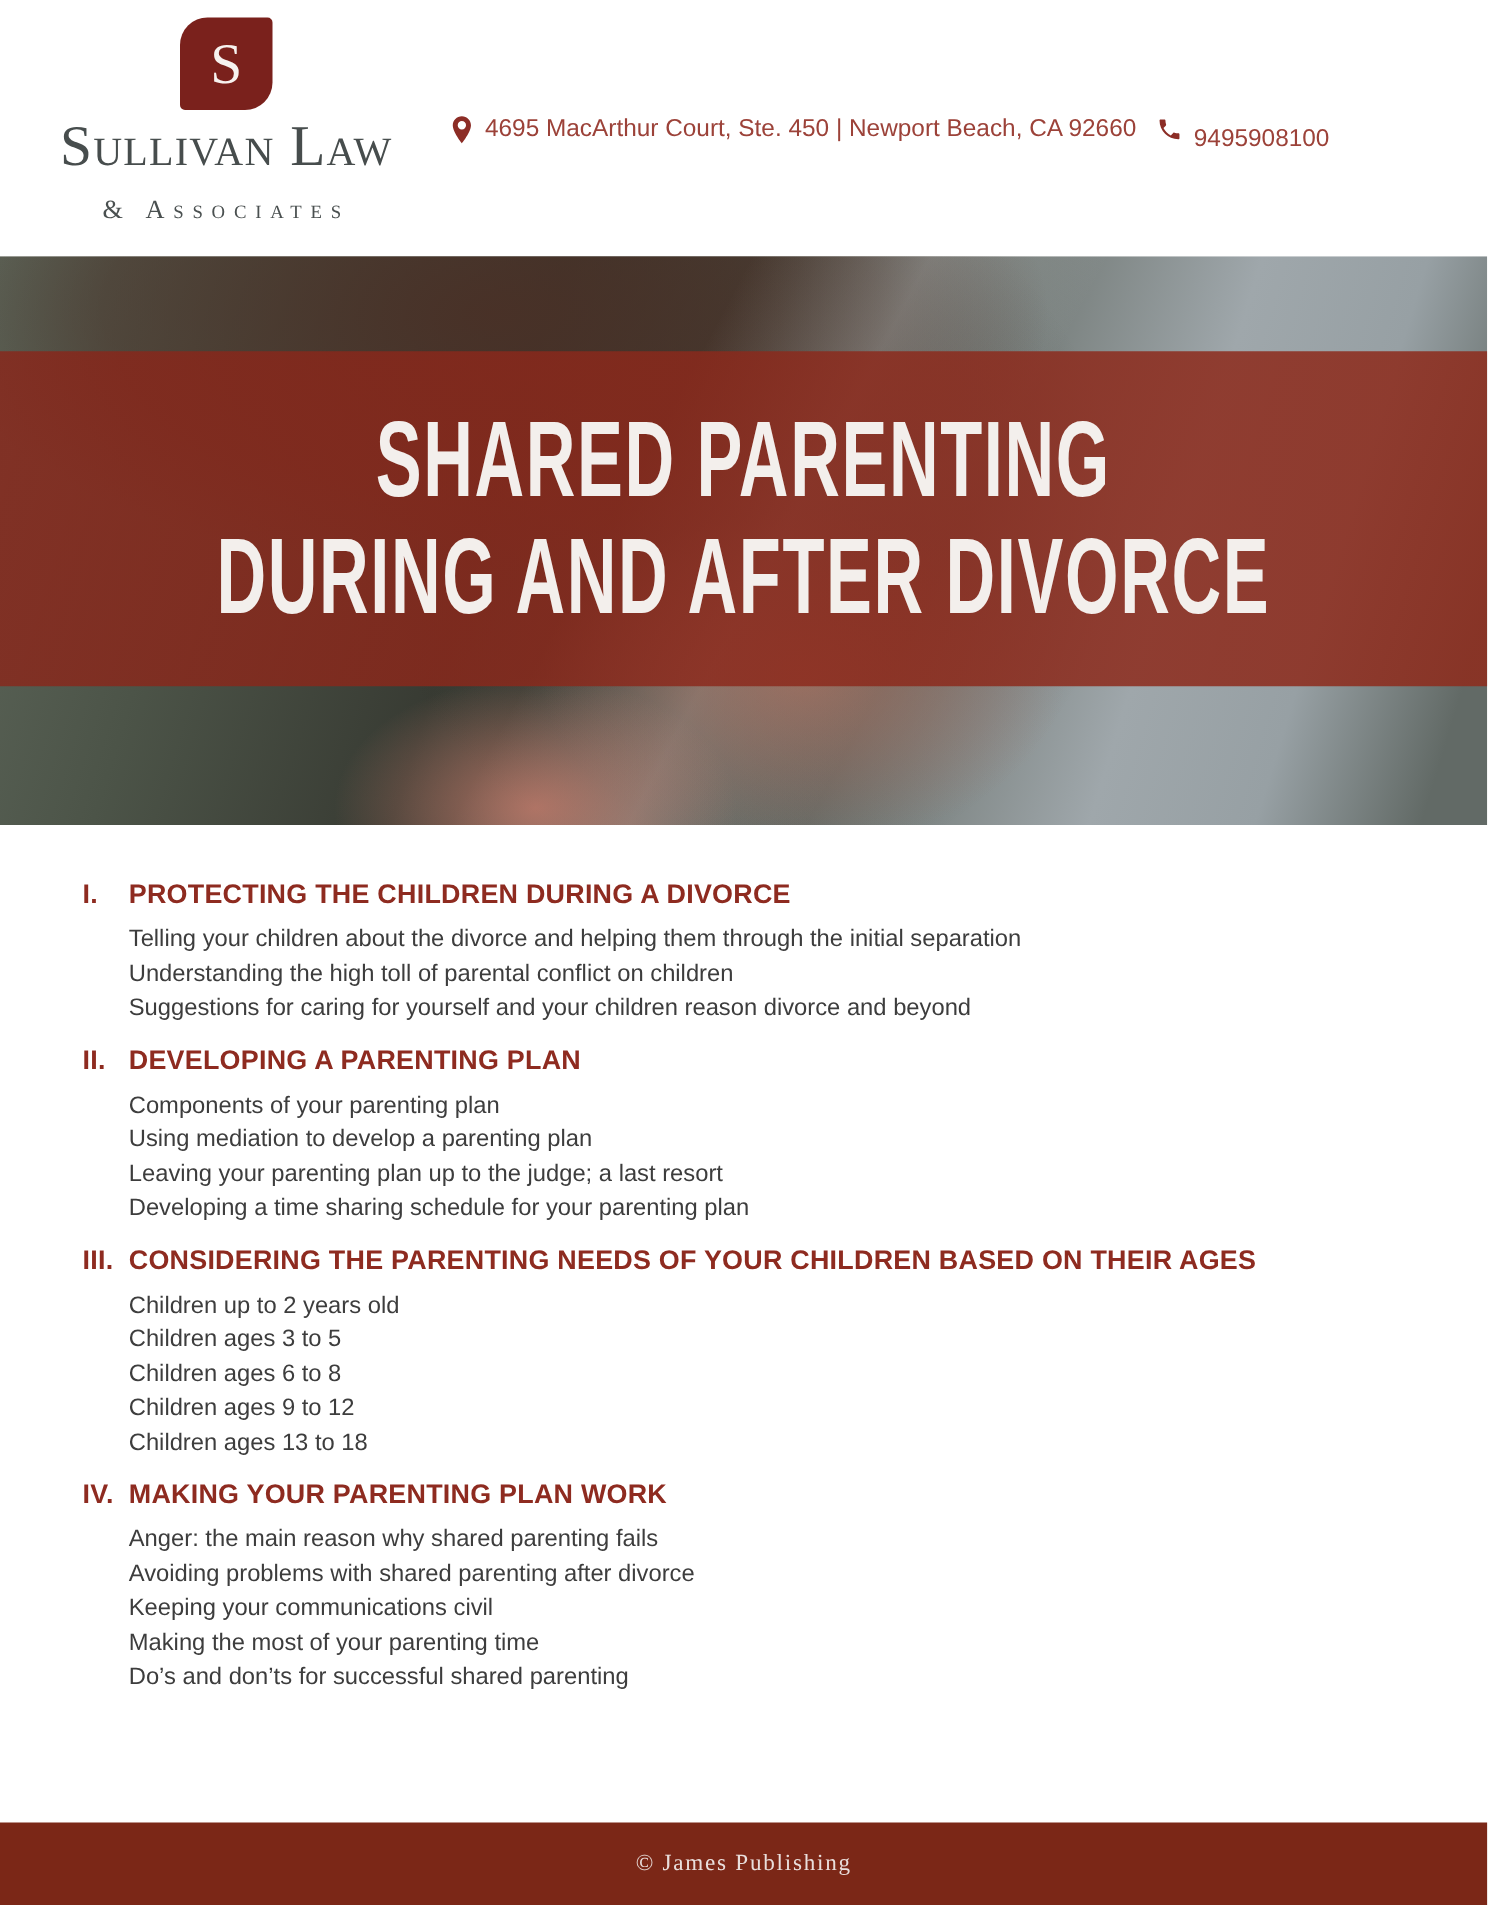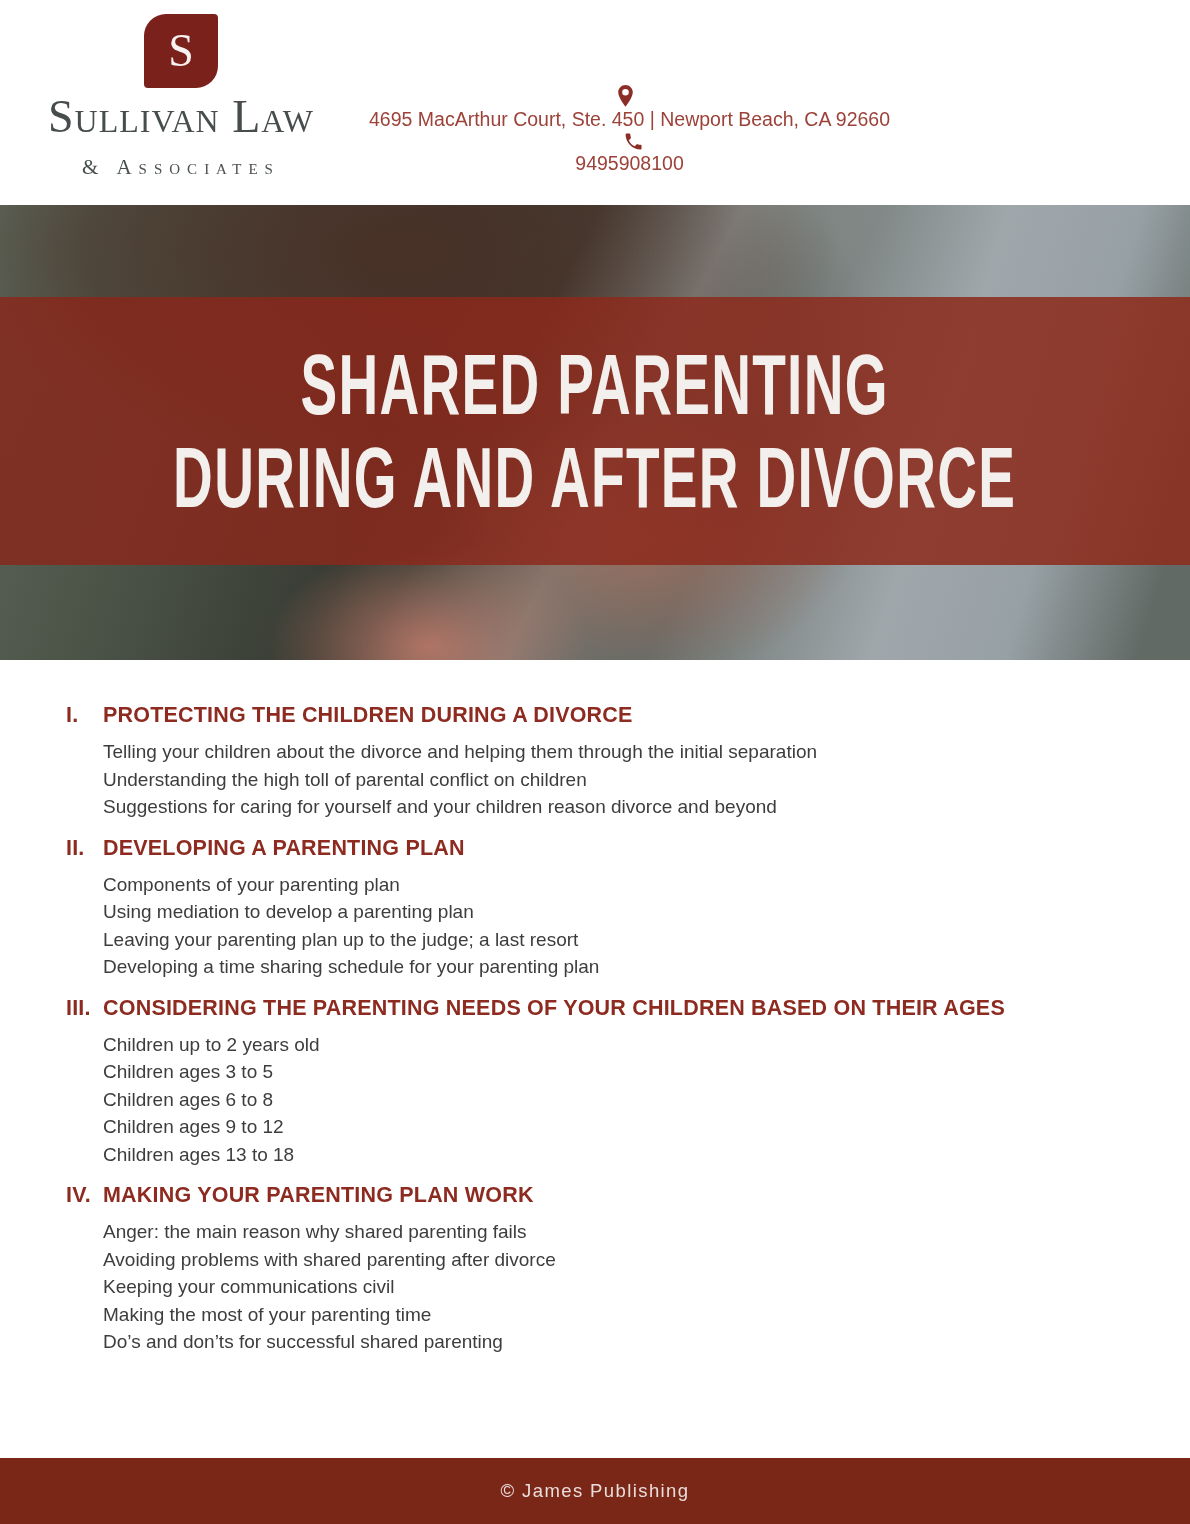--- a/index.html
+++ b/index.html
@@ -9,54 +9,54 @@
   
   .logo{position:absolute;left:28px;top:10px;width:306px;text-align:center;}
   .logo-badge{width:74px;height:74px;margin:4px auto 0;background:#7a211c;
               border-radius:22px 4px 22px 4px;display:flex;align-items:center;justify-content:center;}
   .logo-badge span{font-family:"Liberation Serif",serif;color:#f7f2ef;font-size:46px;line-height:1;}
   .firm-name{font-family:"Liberation Serif",serif;font-variant:small-caps;font-size:46px;
              color:#474d4d;letter-spacing:1px;line-height:1.05;margin-top:5px;white-space:nowrap;}
   .firm-sub{font-family:"Liberation Serif",serif;font-variant:small-caps;font-size:21px;
             color:#4a5050;letter-spacing:7px;margin-top:14px;}
   .contact{position:absolute;left:360px;top:84px;display:flex;align-items:center;
-           color:#9c4239;font-size:19.5px;white-space:nowrap;flex-direction:column;}
+           color:#9c4239;font-size:19.5px;white-space:nowrap;}
   .contact svg{flex:none;}
   .contact .addr{margin-left:9px;}
   .contact .phone-ic{margin-left:16px;}
-  .contact .phone{margin-left:9px;}
+  .contact .phone{margin-left:9px;margin-top:16px;}
 
   
   .hero{position:absolute;top:205px;left:0;width:1190px;height:455px;overflow:hidden;}
   .hero-photo{position:absolute;inset:0;
     background:
       radial-gradient(ellipse 230px 150px at 36% 97%, rgba(205,125,108,0.75), transparent 70%),
       radial-gradient(ellipse 300px 190px at 54% 74%, rgba(188,115,95,0.6), transparent 70%),
       linear-gradient(118deg, transparent 42%, rgba(225,229,232,0.28) 52%, transparent 62%),
       radial-gradient(ellipse 620px 290px at 33% 10%, rgba(74,48,38,0.92), rgba(74,48,38,0.5) 50%, transparent 72%),
       radial-gradient(ellipse 430px 420px at 50% 46%, rgba(40,36,30,0.45), transparent 70%),
       linear-gradient(107deg, #5d665a 0%, #4c5448 16%, #383b33 34%, #4a4d44 48%, #767d7a 63%, #9fa7ab 76%, #97a0a4 86%, #626a66 96%);}
-  .hero-band{position:absolute;left:0;right:0;top:92px;height:268px;
+  .hero-band{position:absolute;left:0;right:0;top:76px;height:268px;
              background:linear-gradient(90deg, rgba(138,37,25,0.80), rgba(141,45,30,0.88));
              display:flex;flex-direction:column;justify-content:center;align-items:center;}
   .hero-title{color:#f3efec;font-weight:bold;font-size:86px;line-height:1.08;text-align:center;
               letter-spacing:2px;transform:scaleX(0.64);transform-origin:50% 50%;white-space:nowrap;}
 
   
   .toc{position:absolute;top:660px;left:0;width:1190px;}
   .section{margin:0 30px 12px 66px;}
   .section.first{margin-top:40px;}
   .sec-head{display:flex;color:#8e2b20;font-weight:bold;font-size:21.5px;line-height:30px;letter-spacing:0.2px;}
   .sec-num{width:37px;flex:none;}
   .sec-items{margin:8px 0 0 37px;}
   .sec-items .item{font-size:19px;line-height:27.5px;color:#3d3d3d;}
 
   
   .footer{position:absolute;left:0;bottom:0;width:1190px;height:66px;background:#7b2717;
-          display:flex;align-items:center;justify-content:center;}
+          display:flex;align-items:center;justify-content:center;font-family:Liberation Serif, serif;}
   .footer span{color:#e9dedc;font-size:18.5px;letter-spacing:1.4px;}
 </style>
 </head>
 <body>
 
 <div class="page">
 
   <div class="logo">
     <div class="logo-badge">
       <span>S</span>

